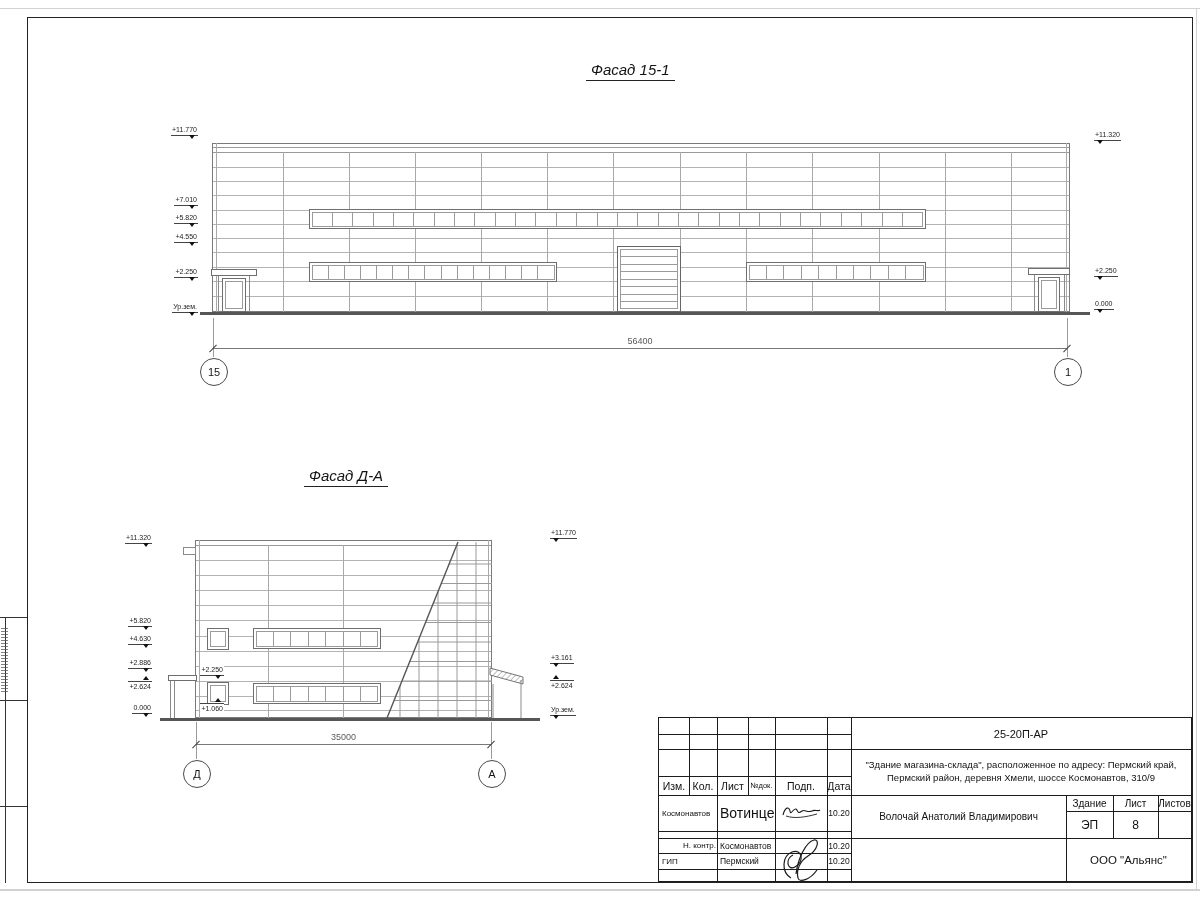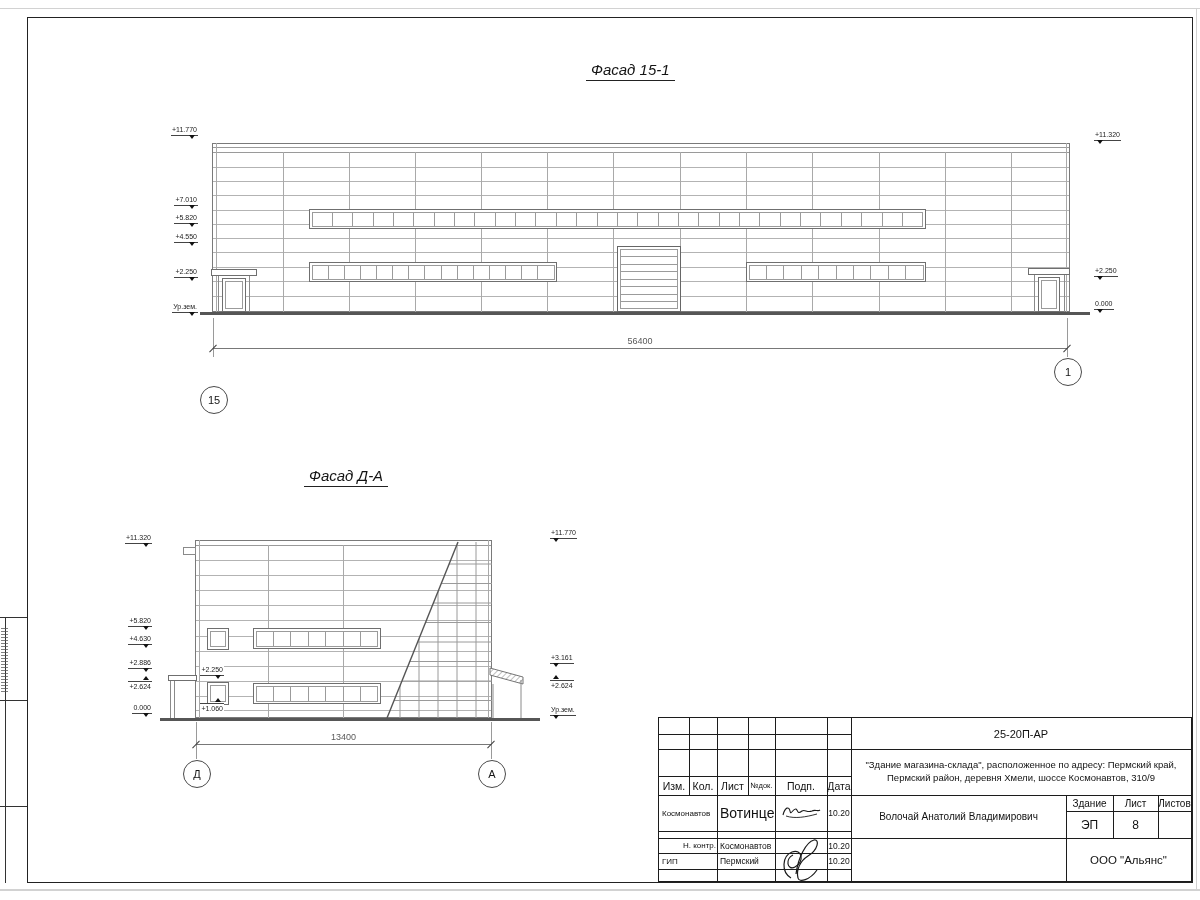--- a/index.html
+++ b/index.html
@@ -219,21 +219,21 @@
       <div class="em right" style="left: 1094px; top: 300px; width: 52px;">
         <div class="t">0.000</div>
         <div class="tri"></div>
       </div>
       <div class="dimext" style="left: 213px; top: 318px; height: 39px;"></div>
       <div class="dimext" style="left: 1067px; top: 318px; height: 39px;"></div>
       <div class="dimline" style="left: 213px; top: 348px; width: 854px;"></div>
       <div class="tick" style="left: 208px; top: 348px;"></div>
       <div class="tick" style="left: 1062px; top: 348px;"></div>
       <div class="dimlabel" style="left: 640px; top: 336px;">56400</div>
-      <div class="axis" style="left: 200px; top: 358px; margin-top: 28px;">15</div>
+      <div class="axis" style="left: 200px; top: 358px;">15</div>
       <div class="axis" style="left: 1054px; top: 358px;">1</div>
     </div>
   <div id="f2-layer" class="abs" style="left:0;top:0;width:1200px;height:900px;">
       <div class="ol" style="left: 195px; top: 540px; width: 297px; height: 178px; border: 1px solid rgb(122, 122, 122);"></div>
       <div class="hl" style="left: 196px; top: 545px; width: 295px; background: rgb(154, 154, 154);"></div>
       <div class="hl" style="left: 196px; top: 560px; width: 295px;"></div>
       <div class="hl" style="left: 196px; top: 575px; width: 295px;"></div>
       <div class="hl" style="left: 196px; top: 590px; width: 295px;"></div>
       <div class="hl" style="left: 196px; top: 605px; width: 295px;"></div>
       <div class="hl" style="left: 196px; top: 620px; width: 295px;"></div>
@@ -322,21 +322,21 @@
       </div>
       <div class="em left up" style="left: 172px; top: 703px; width: 52px;">
         <div class="t">+1.060</div>
         <div class="tri"></div>
       </div>
       <div class="dimext" style="left: 196px; top: 722px; height: 37px;"></div>
       <div class="dimext" style="left: 491px; top: 722px; height: 37px;"></div>
       <div class="dimline" style="left: 196px; top: 744px; width: 295px;"></div>
       <div class="tick" style="left: 191px; top: 744px;"></div>
       <div class="tick" style="left: 486px; top: 744px;"></div>
-      <div class="dimlabel" style="left: 343.5px; top: 732px;">13400</div>
+      <div class="dimlabel" style="left: 343.5px; top: 732px;">35000</div>
       <div class="axis" style="left: 183px; top: 760px;">Д</div>
       <div class="axis" style="left: 478px; top: 760px;">А</div>
     </div>
 
   <svg class="abs" style="left:160px;top:538px;" width="380" height="182" viewBox="0 0 380 182">
     <defs>
       <pattern id="hatch" width="4" height="4" patternUnits="userSpaceOnUse" patternTransform="rotate(45)">
         <rect width="4" height="4" fill="#fff"></rect>
         <line x1="0" y1="0" x2="0" y2="4" stroke="#808080" stroke-width="1"></line>
       </pattern>

